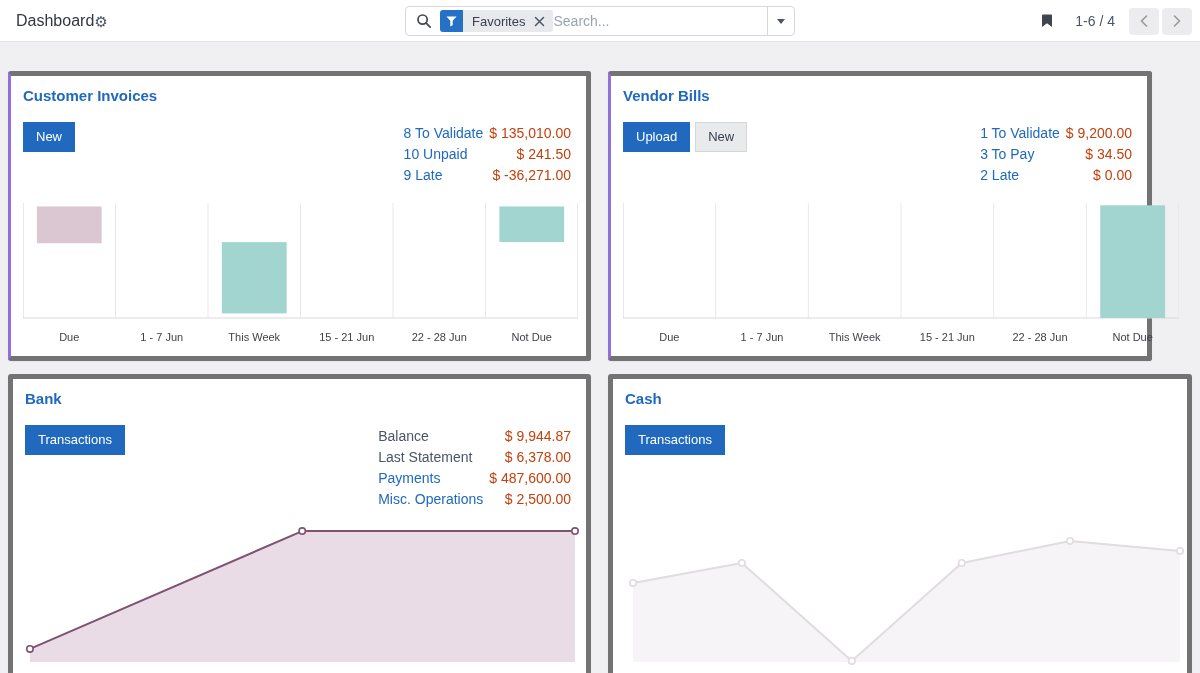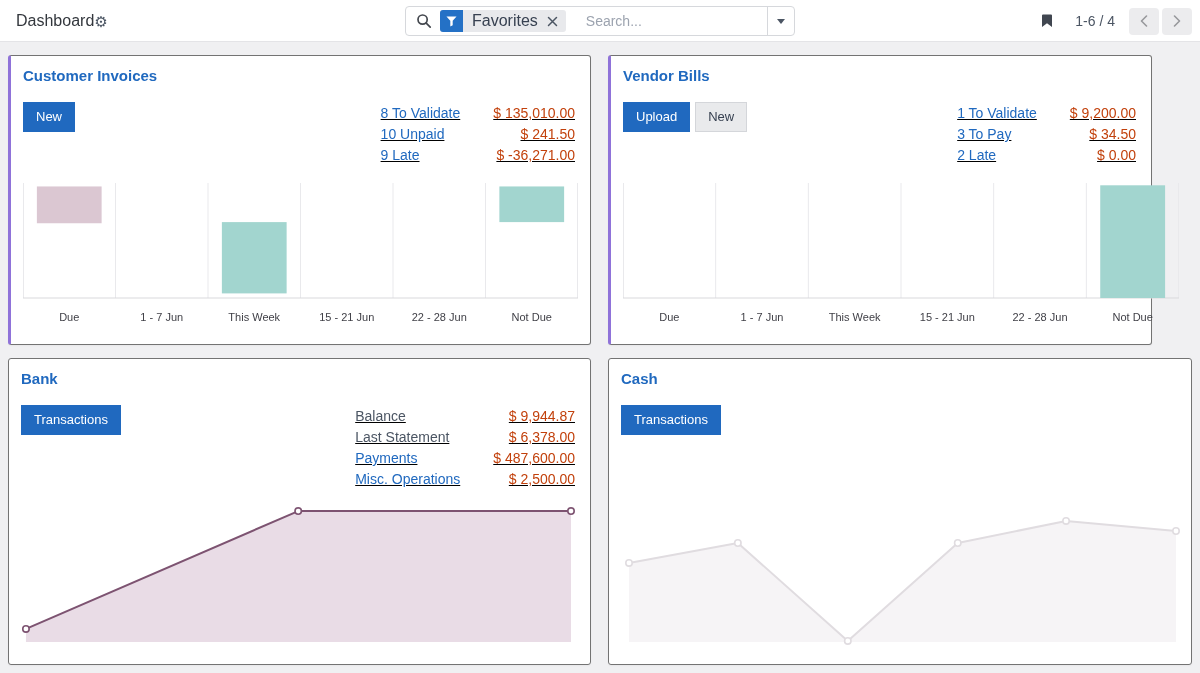--- a/index.html
+++ b/index.html
@@ -10,41 +10,41 @@
   
   .topbar { position:absolute; left:0; top:0; width:1200px; height:42px; background:#fff; border-bottom:1px solid #e4e4e7; }
   .crumb-wrap { position:absolute; left:16px; top:0; height:42px; display:flex; align-items:center; gap:0; }
   .crumb { font-size:16px; color:#33373d; }
   .gear { font-size:15px; color:#4b5563; cursor:pointer; line-height:1; }
 
   .searchbar { position:absolute; left:405px; top:6px; width:390px; height:30px; background:#fff; border:1px solid #d6d8dc; border-radius:4px; display:flex; align-items:center; }
   .search-icon-box { padding:0 8px 0 10px; display:flex; align-items:center; }
   .facet { display:flex; align-items:stretch; height:22px; border-radius:3px; overflow:hidden; background:#e8e9ec; }
   .facet-ic { width:23px; background:#2471c6; display:flex; align-items:center; justify-content:center; }
-  .facet-label { display:flex; align-items:center; padding:0 7px 0 9px; font-size:16px; color:#374151; }
+  .facet-label { display:flex; align-items:center; padding:0 7px 0 9px; font-size:13px; color:#374151; }
   .facet-x { display:flex; align-items:center; padding:0 8px 0 2px; cursor:pointer; }
-  .search-ph { margin-left:20px; font-size:14px; color:#9ca3af; }
+  .search-ph { margin-left:0; font-size:14px; color:#9ca3af; }
   .dd-toggle { position:absolute; right:0; top:0; width:27px; height:28px; border-left:1px solid #d6d8dc; display:flex; align-items:center; justify-content:center; cursor:pointer; }
   .caret { width:0; height:0; border-left:4px solid transparent; border-right:4px solid transparent; border-top:5px solid #4b5563; }
 
   .topbar-right { position:absolute; right:8px; top:0; height:42px; display:flex; align-items:center; gap:14px; }
   .bookmark { display:flex; align-items:center; cursor:pointer; margin-right:8px; }
   .pager-range { font-size:14px; color:#4b5563; }
   .pager-btns { display:flex; gap:3px; }
   .pager-btn { width:30px; height:27px; background:#ececee; border:none; border-radius:4px; display:flex; align-items:center; justify-content:center; cursor:pointer; }
 
   
-  .card { position:absolute; background:#fff; border:1px solid #737373; border-radius:3px; box-shadow:0 1px 2px rgba(0,0,0,.04); }
+  .card { position:absolute; background:#fff; border:5px solid #737373; border-radius:3px; box-shadow:0 1px 2px rgba(0,0,0,.04);margin-top:16px; }
   .card.striped { border-left:3px solid #8f72d9; }
   .card-title { position:absolute; left:12px; top:11px; font-size:15px; font-weight:bold; color:#2069bf; cursor:pointer; }
   .btn-row { position:absolute; left:12px; top:46px; display:flex; gap:5px; }
   .btn { font-family:"Liberation Sans", sans-serif; font-size:13px; padding:6px 12px; border-radius:0; border:1px solid transparent; cursor:pointer; line-height:16px; }
   .btn.primary { background:#2069bf; color:#fff; border-color:#2069bf; }
   .btn.secondary { background:#e9eaec; color:#374151; border-color:#d4d6da; }
-  .stats { position:absolute; right:15px; top:47px; display:grid; grid-template-columns:auto auto; column-gap:33px;text-decoration:underline; }
+  .stats { position:absolute; right:15px; top:47px; display:grid; grid-template-columns:auto auto; column-gap:6px; }
   .stat-label { justify-self:start; font-size:14px; line-height:21px; color:#4b5563; }
   .stat-label.link { color:#2069bf; cursor:pointer; }
   .stat-value { justify-self:end; font-size:14px; line-height:21px; color:#c2410c; }
   svg.chart { position:absolute; overflow:visible; display:block; }
 </style>
 </head>
 <body>
 
 <div class="screen">
 

